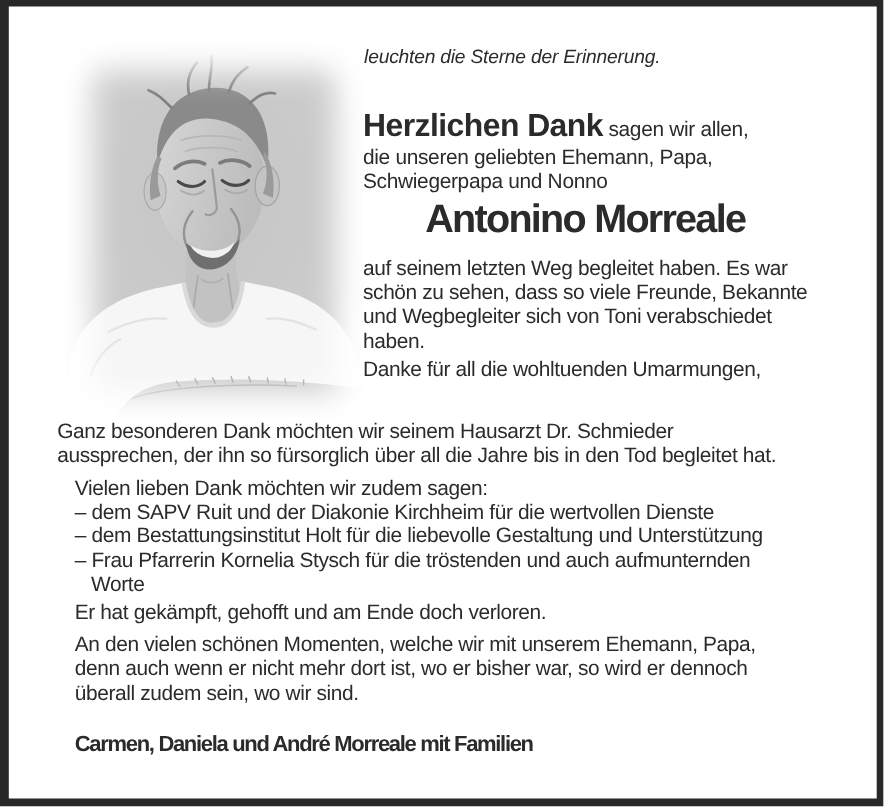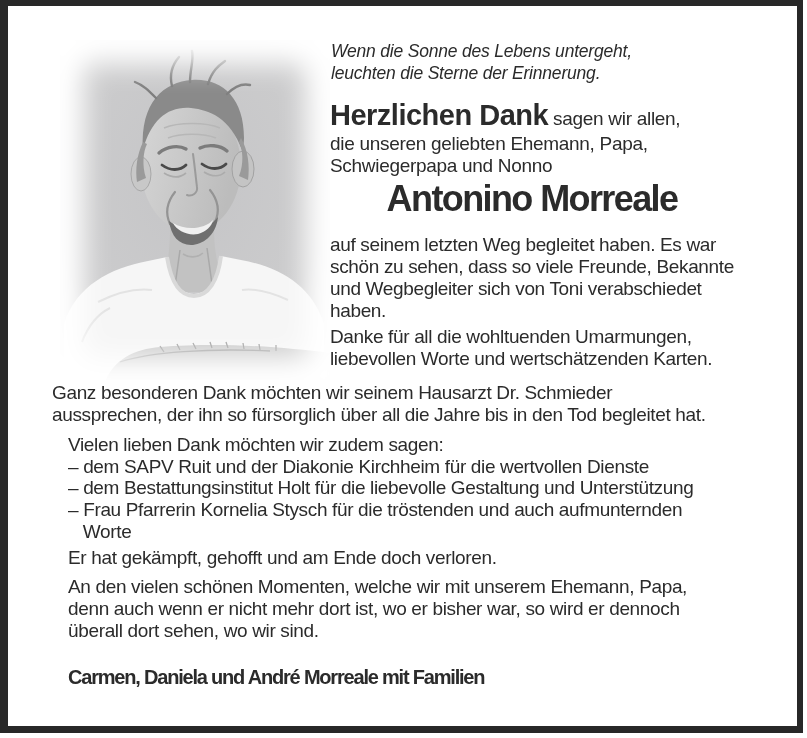--- a/index.html
+++ b/index.html
@@ -121,21 +121,20 @@
       <path d="M 113 183 C 126 191 145 189 153 180 C 152 186 146 192 138 194 C 128 196 117 191 113 183 Z" fill="#f0f0f0"></path>
       <path d="M 123 214 C 129 218 137 218 143 213" stroke="#b0b0b0" stroke-width="1.6" fill="none"></path>
 
       <path d="M 46 340 C 54 320 74 309 100 307 C 162 302 222 307 270 313 L 270 340 Z" fill="#cbcbcb"></path>
       <path d="M 60 322 C 90 312 150 308 210 311 M 120 310 l -3 -6 M 136 309 l -3 -6 M 152 308 l -2 -6 M 168 308 l -2 -6 M 184 309 l -1 -6 M 200 310 l -1 -6 M 104 312 l -4 -6 M 216 311 l 0 -6" stroke="#9e9e9e" stroke-width="1.3" fill="none"></path>
     </svg>
     <div class="vignette"></div>
   </div>
 
   <div class="quote lines">
-      <div>Wenn die Sonne des Lebens untergeht,</div>
       <div>leuchten die Sterne der Erinnerung.</div>
     </div>
 
   <div class="intro">
     <div class="intro-first"><span class="intro-bold">Herzlichen Dank</span><span> sagen wir allen,</span></div>
     <div class="lines">
         <div>die unseren geliebten Ehemann, Papa,</div>
         <div>Schwiegerpapa und Nonno</div>
       </div>
   </div>
@@ -144,21 +143,20 @@
 
   <div class="body-text para-funeral lines">
       <div>auf seinem letzten Weg begleitet haben. Es war</div>
       <div>schön zu sehen, dass so viele Freunde, Bekannte</div>
       <div>und Wegbegleiter sich von Toni verabschiedet</div>
       <div>haben.</div>
     </div>
 
   <div class="body-text para-thanks lines">
       <div>Danke für all die wohltuenden Umarmungen,</div>
-      <div>liebevollen Worte und wertschätzenden Karten.</div>
     </div>
 
   <div class="body-text para-doctor lines">
       <div>Ganz besonderen Dank möchten wir seinem Hausarzt Dr. Schmieder</div>
       <div>aussprechen, der ihn so fürsorglich über all die Jahre bis in den Tod begleitet hat.</div>
     </div>
 
   <div class="body-text acks">
     <div class="ack-intro pre">Vielen lieben Dank möchten wir zudem sagen:</div>
     <div class="lines">
@@ -167,18 +165,18 @@
         <div>– Frau Pfarrerin Kornelia Stysch für die tröstenden und auch aufmunternden</div>
         <div>   Worte</div>
       </div>
   </div>
 
   <div class="body-text para-fight pre">Er hat gekämpft, gehofft und am Ende doch verloren.</div>
 
   <div class="body-text para-moments lines">
       <div>An den vielen schönen Momenten, welche wir mit unserem Ehemann, Papa,</div>
       <div>denn auch wenn er nicht mehr dort ist, wo er bisher war, so wird er dennoch</div>
-      <div>überall dort sehen, wo wir sind.</div>
+      <div>überall zudem sein, wo wir sind.</div>
     </div>
 
   <div class="signature">Carmen, Daniela und André Morreale mit Familien</div>
 
 </div>
 
 </body></html>

